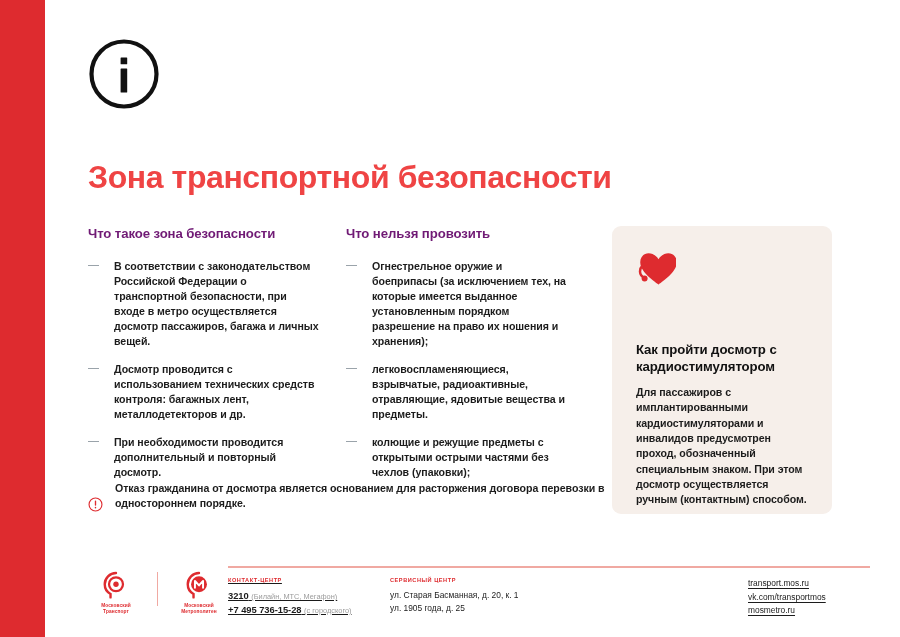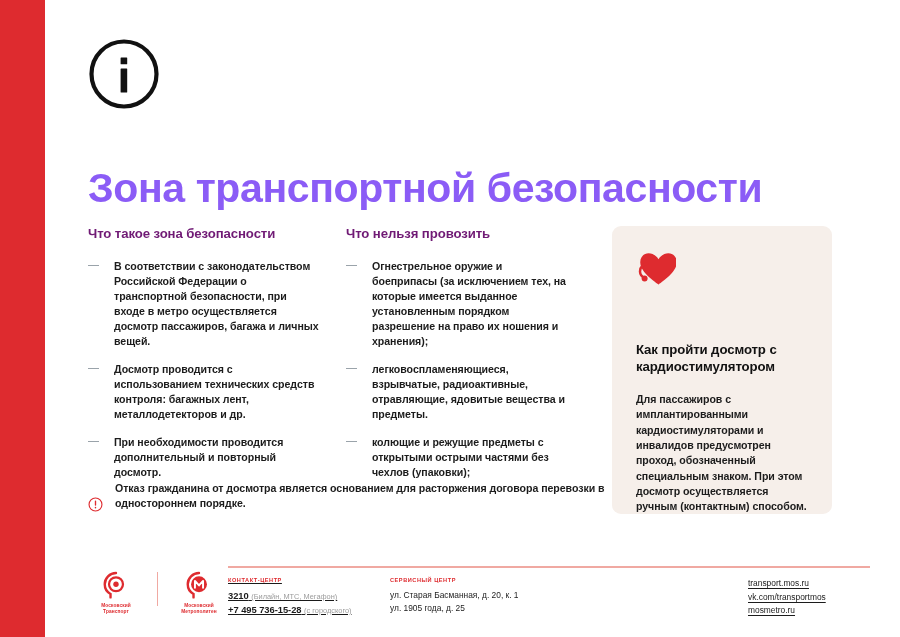--- a/index.html
+++ b/index.html
@@ -47,25 +47,25 @@
     height: 72px;
   }
   .info-icon svg { display: block; }
 
   
   .page-title {
     position: absolute;
     left: 0px;
     top: 140px;
     width: 730px;
-    font-size: 41px;
+    font-size: 32px;
     font-weight: bold;
     letter-spacing: -0.4px;
     line-height: 1.05;
-    color: #8b5cf6;
+    color: #ef4444;
   }
 
   
   .col {
     position: absolute;
     top: 226px;
   }
   .col-1 { left: 0px;   width: 232px; }
   .col-2 { left: 258px; width: 222px; }
 
@@ -144,21 +144,21 @@
     width: 40px;
     height: 36px;
     margin-bottom: 56px;
   }
   .heart-icon svg { display: block; }
   .card-title {
     font-size: 13.2px;
     font-weight: bold;
     line-height: 1.28;
     color: #111111;
-    margin-bottom: 16px;
+    margin-bottom: 9px;
     letter-spacing: -0.1px;
   }
   .card-body {
     font-size: 10.6px;
     font-weight: bold;
     line-height: 1.45;
     color: #1c1c1c;
     letter-spacing: -0.05px;
   }
 

